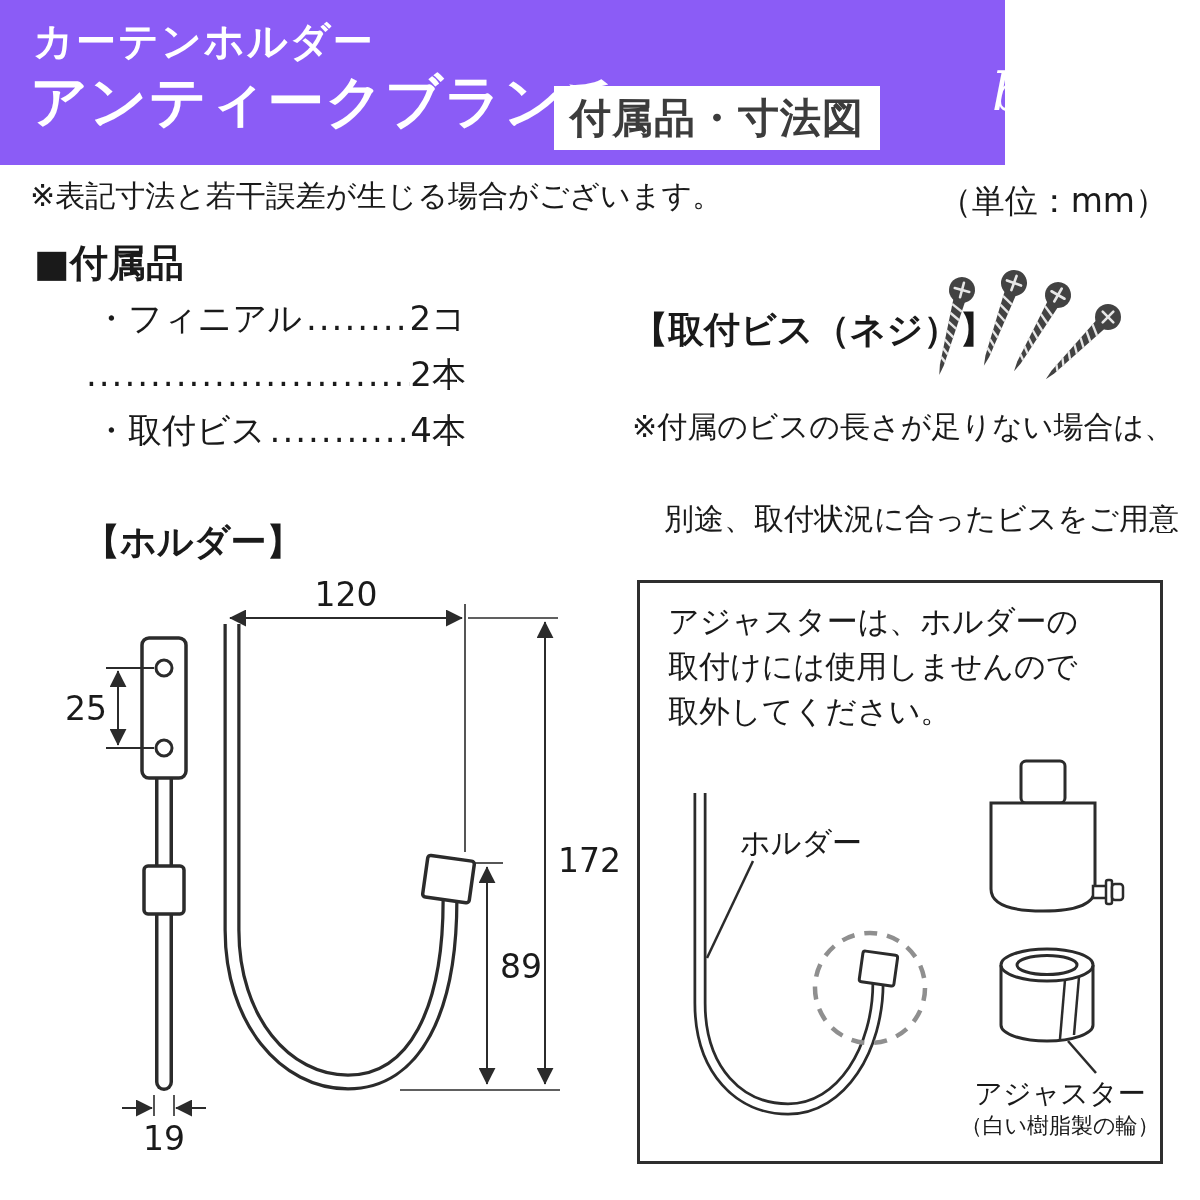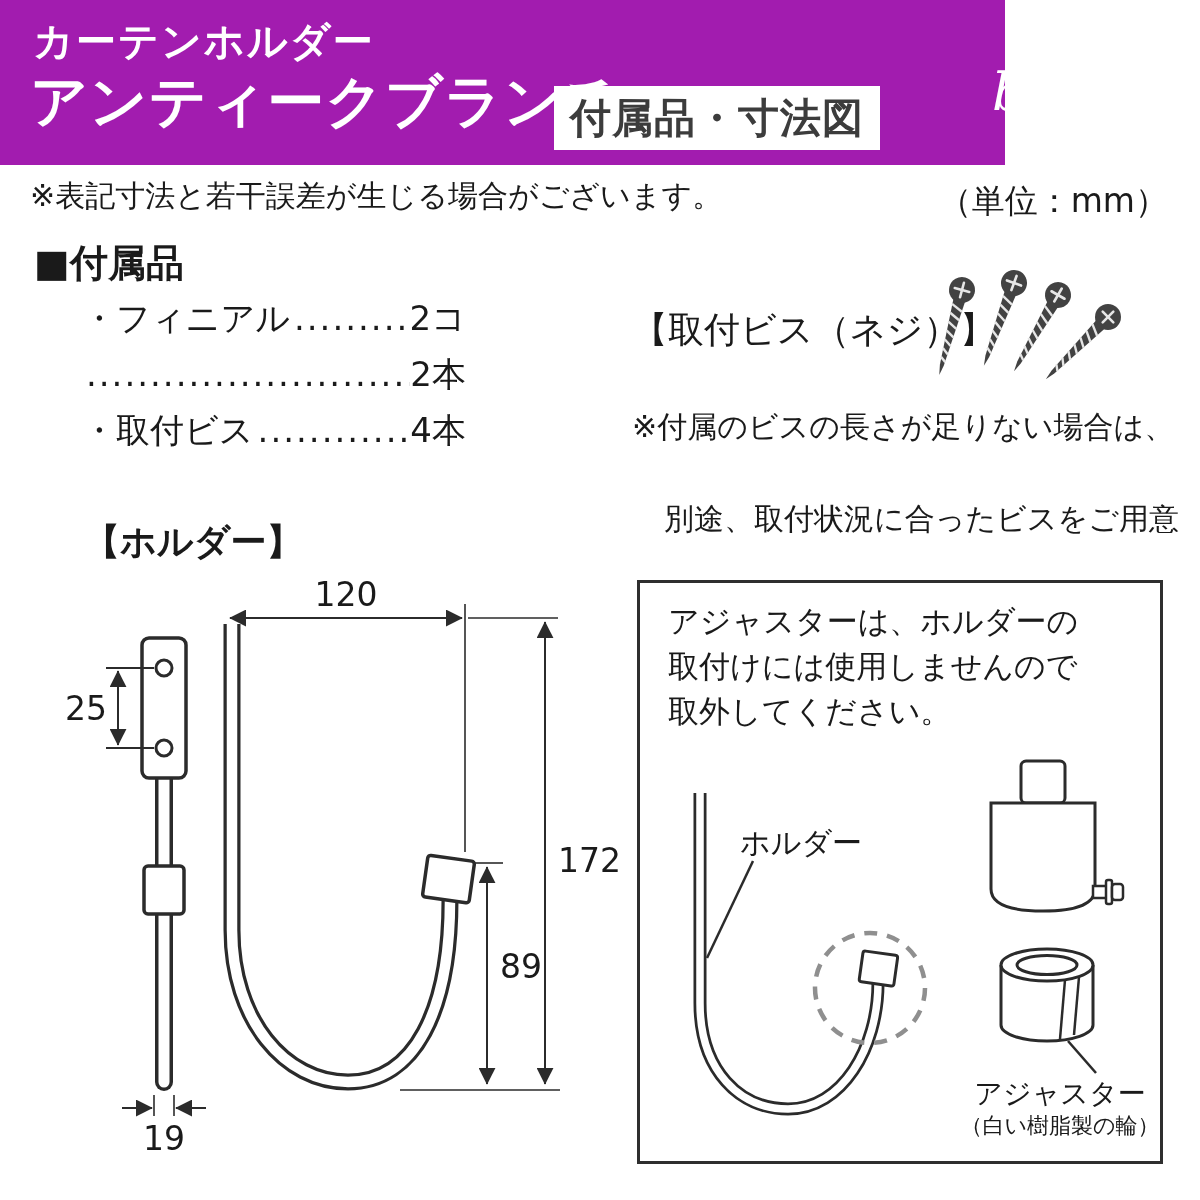--- a/index.html
+++ b/index.html
@@ -5,45 +5,45 @@
   * { margin:0; padding:0; box-sizing:border-box; }
   html,body { width:1200px; height:1200px; }
   body {
     background:#fff;
     font-family:"DejaVu Sans", sans-serif;
     color:#1a1a1a;
   }
   .page { position:relative; width:1200px; height:1200px; background:#fff; overflow:hidden; }
 
   
-  .header { position:absolute; left:0; top:0; width:1005px; height:165px; background:#a21caf; }
+  .header { position:absolute; left:0; top:0; width:1005px; height:165px; background:#8b5cf6; }
   .title-small { position:absolute; left:33px; top:14px; font-size:40px; font-weight:bold; color:#fff; letter-spacing:2px; }
   .title-large { position:absolute; left:30px; top:64px; font-size:57px; font-weight:bold; color:#fff; letter-spacing:1px; }
   .badge { position:absolute; left:554px; top:86px; height:64px; line-height:64px; padding:0 16px;
            background:#fff; color:#3c3c3c; font-size:41px; font-weight:bold; letter-spacing:1px; }
   .logo { position:absolute; left:930px; top:8px; width:260px; height:152px; color:#fff;
           font-family:"DejaVu Serif", serif; font-style:italic; }
   .logo-1 { position:absolute; left:26px; top:16px; font-size:53px; }
   .logo-2 { position:absolute; left:62px; top:53px; font-size:53px; }
   .logo-leaves { position:absolute; left:0; top:0; }
 
   
   .note-tolerance { position:absolute; left:30px; top:176px; font-size:30px; }
   .note-unit { position:absolute; right:32px; top:179px; font-size:33px; }
 
   
   .acc-heading { position:absolute; left:34px; top:238px; font-size:38px; font-weight:bold; }
   .acc-list { position:absolute; left:82px; top:296px; width:384px; font-size:34px; }
   .acc-row { display:flex; align-items:baseline; height:56px; }
-  .acc-label { white-space:nowrap; }
+  .acc-label { white-space:nowrap;margin-left:12px; }
   .acc-leader { flex:1 1 0; min-width:0; overflow:hidden; white-space:nowrap; letter-spacing:2px; padding:0 4px; }
   .acc-qty { white-space:nowrap; }
 
   
-  .screws-heading { position:absolute; left:632px; top:306px; font-size:36px; font-weight:normal; }
+  .screws-heading { position:absolute; left:632px; top:306px; font-size:36px; font-weight:bold; }
   .screws-svg { position:absolute; left:928px; top:250px; }
   .screws-note { position:absolute; left:632px; top:404px; font-size:30px; line-height:45px; }
   .screws-note .indent { padding-left:32px;margin-top:47px; }
 
   
   .holder-heading { position:absolute; left:84px; top:518px; font-size:36px; font-weight:bold; }
   .main-svg { position:absolute; left:40px; top:556px; width:600px; height:624px; }
 
   
   .adj-box { position:absolute; left:637px; top:580px; width:526px; height:584px; border:3px solid #2e2e2e; background:#fff; }

